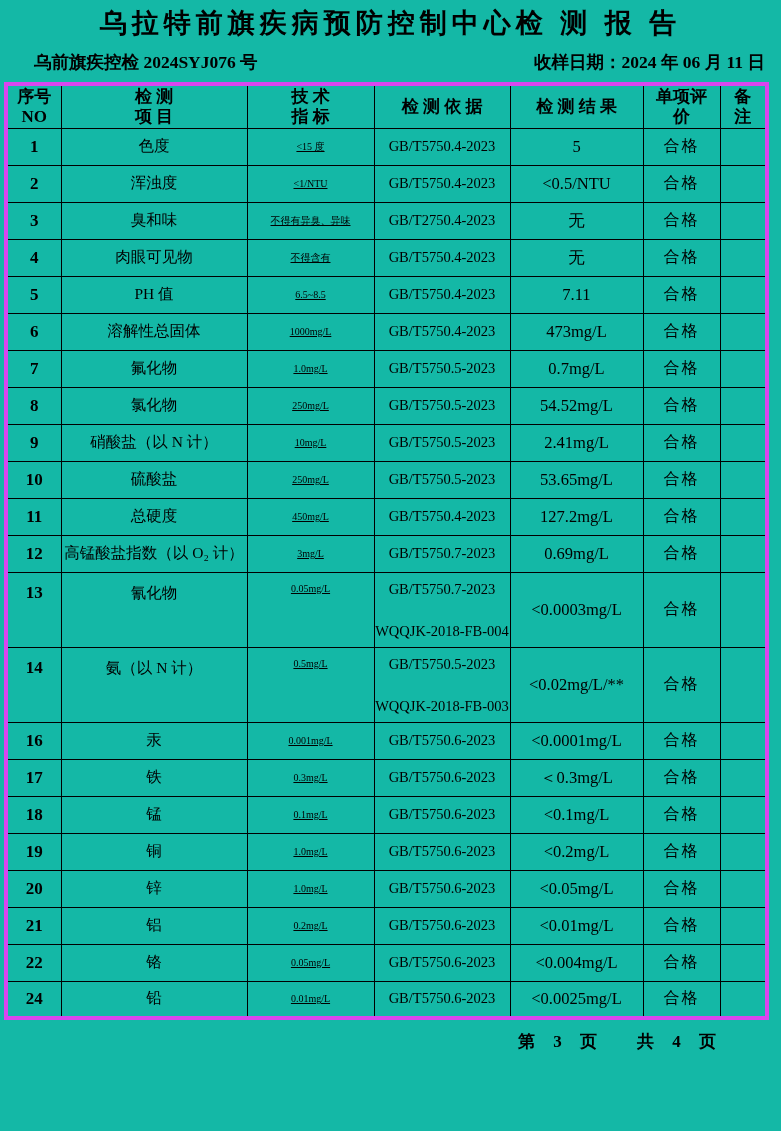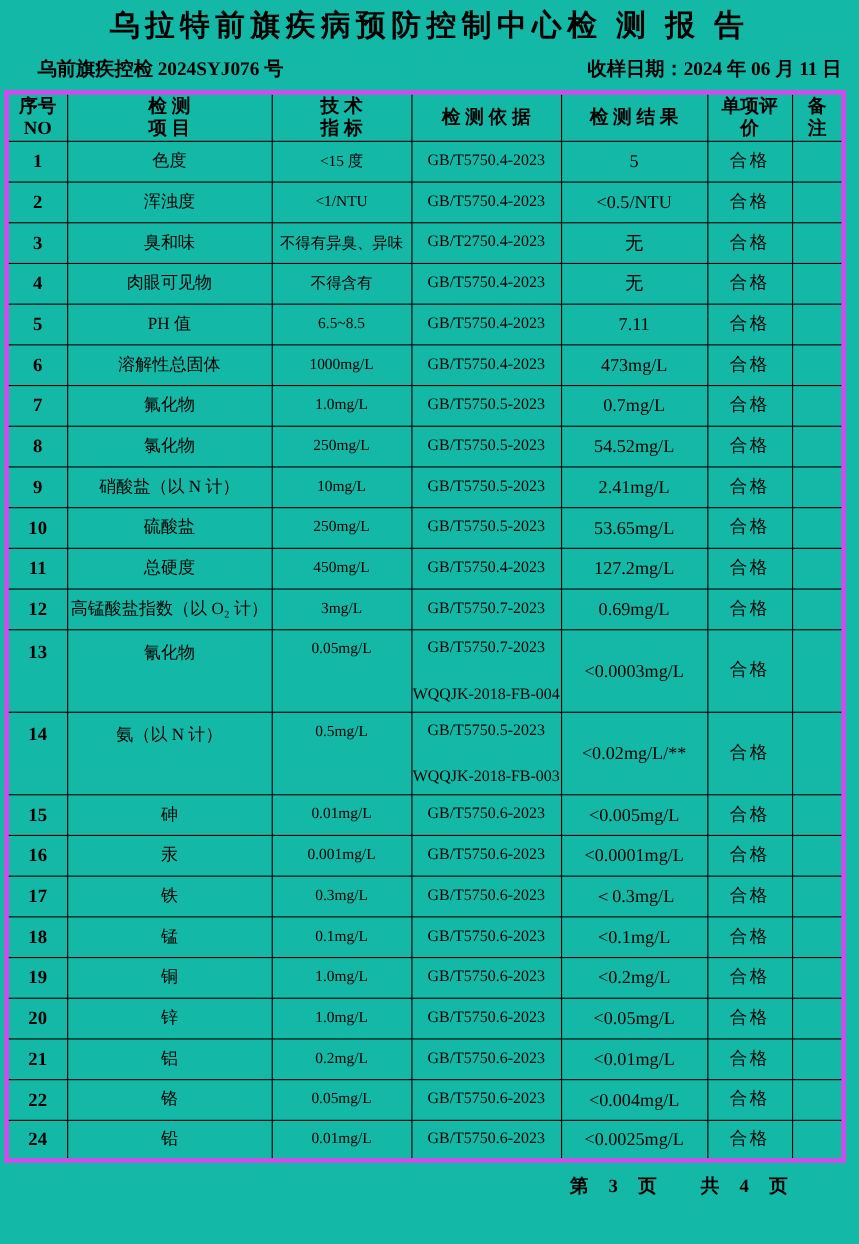--- a/index.html
+++ b/index.html
@@ -49,21 +49,21 @@
     font-size: 17px;
     line-height: 20px;
   }
   .th-line { display: block; }
 
   tbody tr { height: 37px; }
   tbody tr.tall { height: 75px; }
 
   .cell-no      { font-weight: bold; font-size: 17px; }
   .cell-item    { font-size: 15.5px; }
-  .cell-standard{ font-size: 14px; }
+  .cell-standard{ font-size: 10px; text-decoration: underline; }
   .cell-basis   { font-weight: normal; font-size: 14.5px; }
   .cell-result  { font-size: 16.5px; }
   .cell-eval    { font-size: 16px; letter-spacing: 2px; }
   .cell-remark  { font-size: 15px; }
 
   tr.tall .v-top { vertical-align: top; padding-top: 10px; }
   .basis-line { line-height: 18px; }
   tr.tall .basis-line + .basis-line { margin-top: 24px; }
 
   .footer {
@@ -252,29 +252,20 @@
       <td class="cell-standard v-top">0.5mg/L</td>
       <td class="cell-basis">
             <div class="basis-line">GB/T5750.5-2023</div>
             <div class="basis-line">WQQJK-2018-FB-003</div>
           </td>
       <td class="cell-result">&lt;0.02mg/L/**</td>
       <td class="cell-eval">合格</td>
       <td class="cell-remark"></td>
     </tr>
         <tr>
-      <td class="cell-no v-top">15</td>
-      <td class="cell-item v-top">砷</td>
-      <td class="cell-standard v-top">0.01mg/L</td>
-      <td class="cell-basis">GB/T5750.6-2023</td>
-      <td class="cell-result">&lt;0.005mg/L</td>
-      <td class="cell-eval">合格</td>
-      <td class="cell-remark"></td>
-    </tr>
-        <tr>
       <td class="cell-no v-top">16</td>
       <td class="cell-item v-top">汞</td>
       <td class="cell-standard v-top">0.001mg/L</td>
       <td class="cell-basis">GB/T5750.6-2023</td>
       <td class="cell-result">&lt;0.0001mg/L</td>
       <td class="cell-eval">合格</td>
       <td class="cell-remark"></td>
     </tr>
         <tr>
       <td class="cell-no v-top">17</td>

